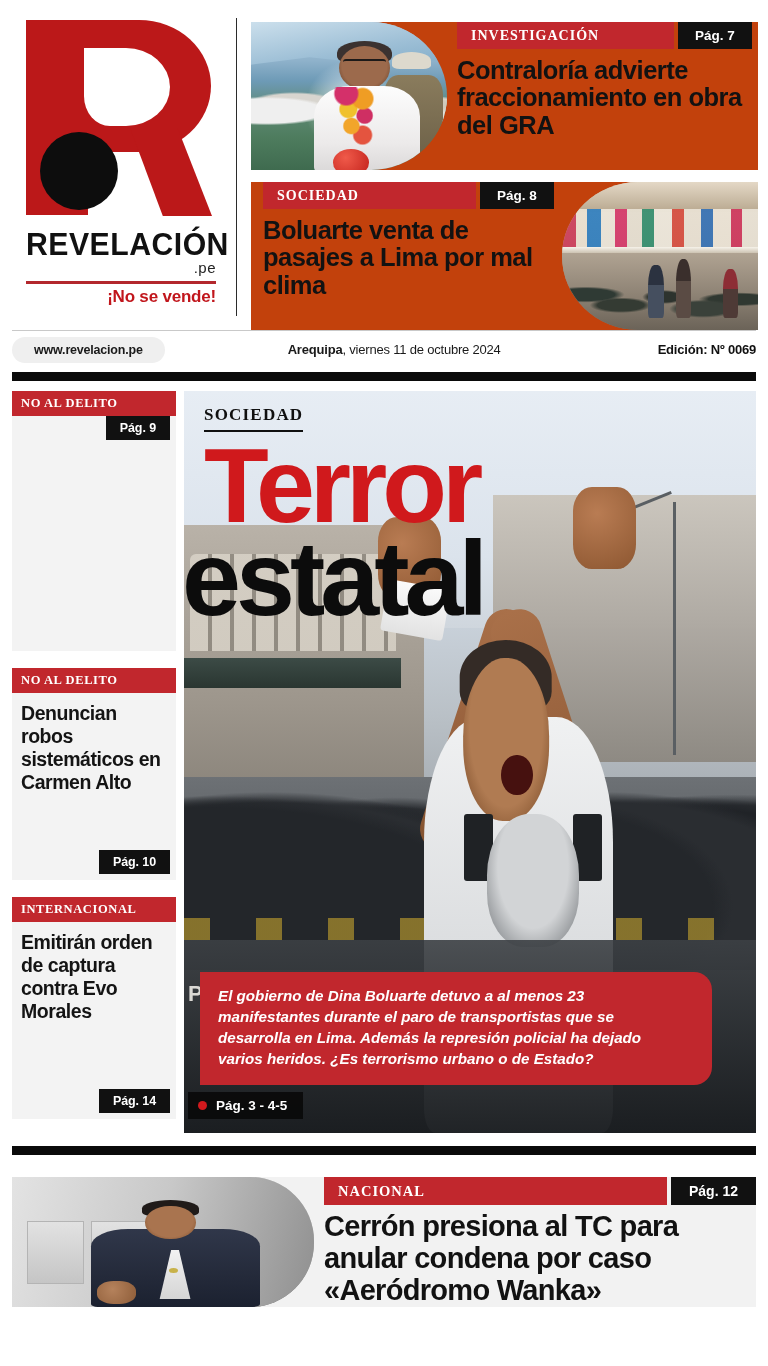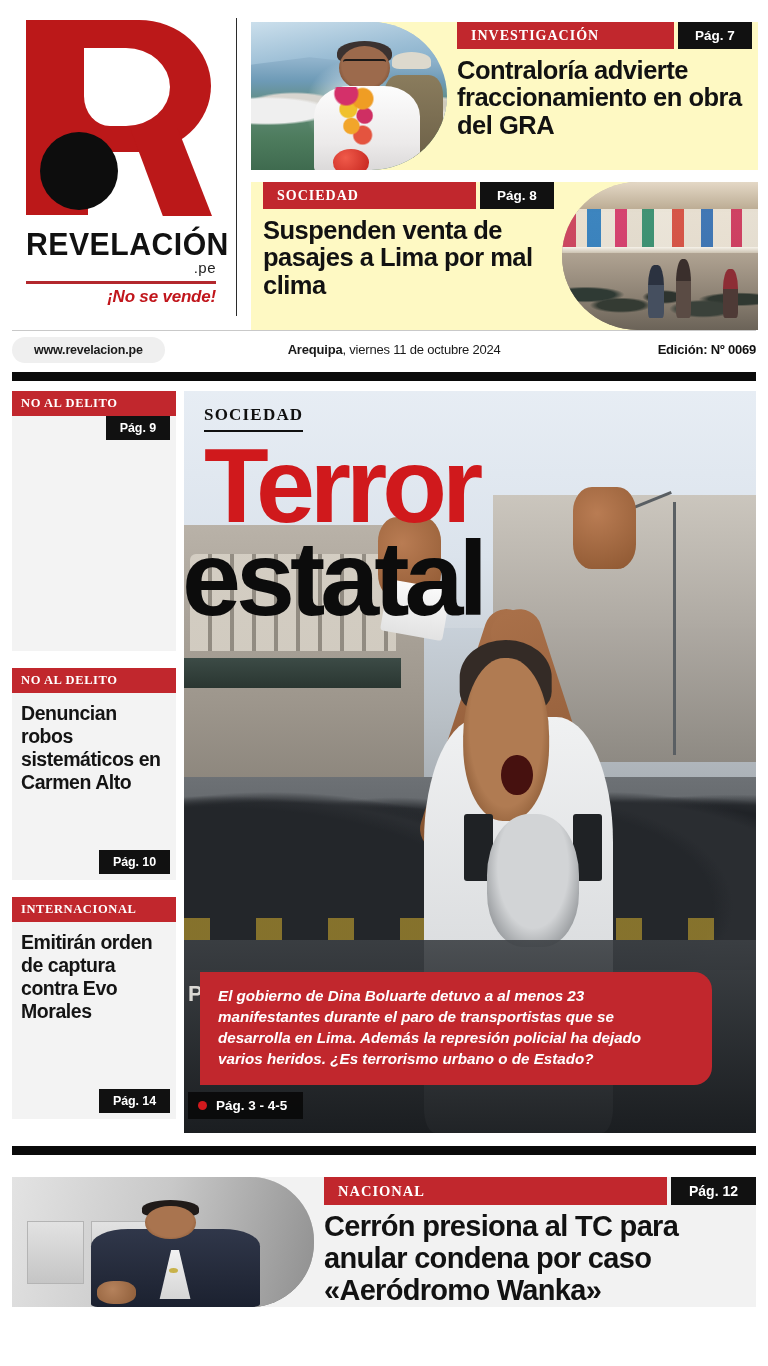--- a/index.html
+++ b/index.html
@@ -119,21 +119,20 @@
     width: 190px;
     height: 3px;
     background: #b3282d;
   }
   .logo-tag {
     margin-left: 16px;
     width: 190px;
     text-align: right;
     color: #c1161c;
     font-weight: 700;
-    font-style: italic;
     font-size: 17px;
     letter-spacing: -0.2px;
   }
 
   .masthead-divider {
     width: 1px;
     background: #2b2b2b;
     margin: 10px 14px 14px 4px;
     flex: 0 0 1px;
   }
@@ -145,21 +144,21 @@
     gap: 12px;
     padding-top: 14px;
     padding-right: 0px;
   }
 
   
   .tcard {
     position: relative;
     display: flex;
     height: 152px;
-    background: #fef9c3;
+    background: #c2410c;
     overflow: hidden;
   }
   .tcard.photo-right { flex-direction: row-reverse; }
 
   .tcard-photo {
     flex: 0 0 196px;
     width: 196px;
     position: relative;
     overflow: hidden;
   }
@@ -803,21 +802,21 @@
             <div class="p1"></div>
               <div class="p2"></div>
               <div class="p3"></div>
           </div>
         </div>
         <div class="tcard-body">
           <div class="kicker-row">
             <div class="kicker">SOCIEDAD</div>
             <div class="pagechip">Pág. 8</div>
           </div>
-          <div class="tcard-title">Suspenden venta de pasajes a Lima por mal clima</div>
+          <div class="tcard-title">Boluarte venta de pasajes a Lima por mal clima</div>
         </div>
       </div>
 
     </div>
   </div>
 
   <div class="infobar">
     <div class="url-pill">www.revelacion.pe</div>
     <div class="dateline">
       <b>Arequipa</b><span>, viernes 11 de octubre 2024</span>

